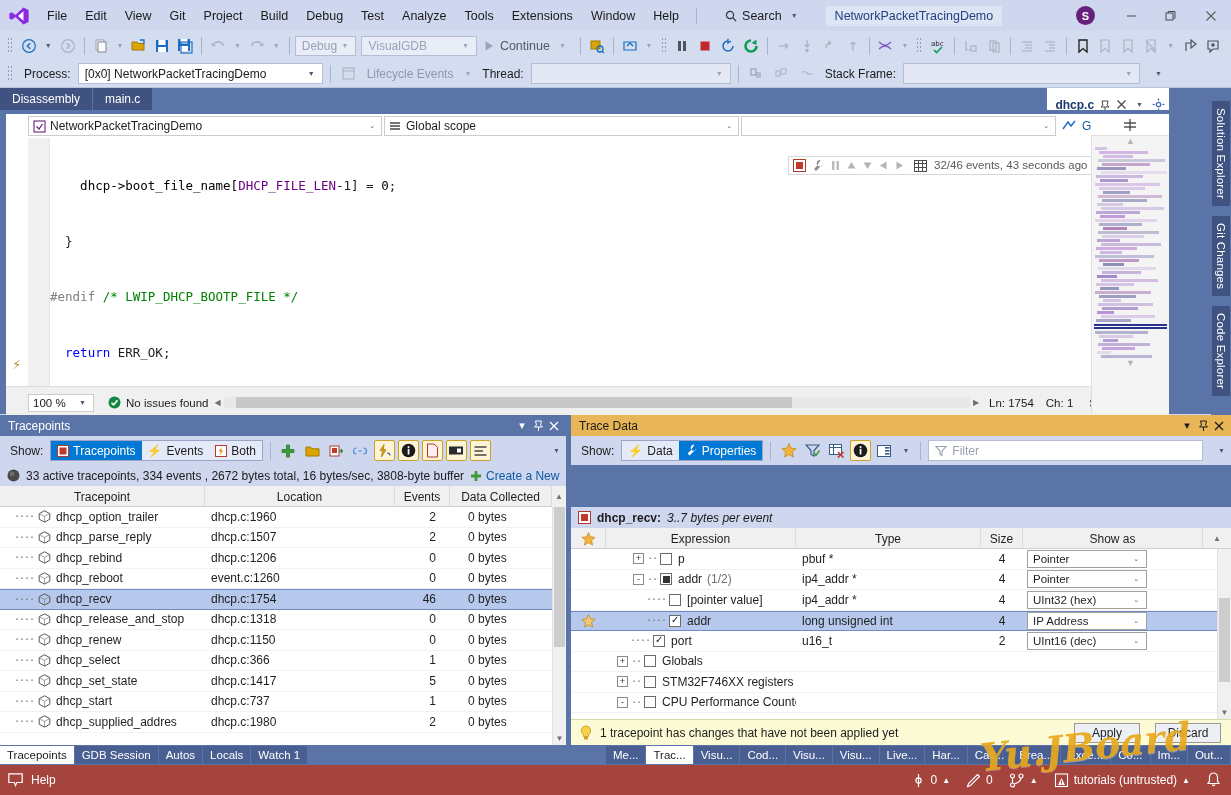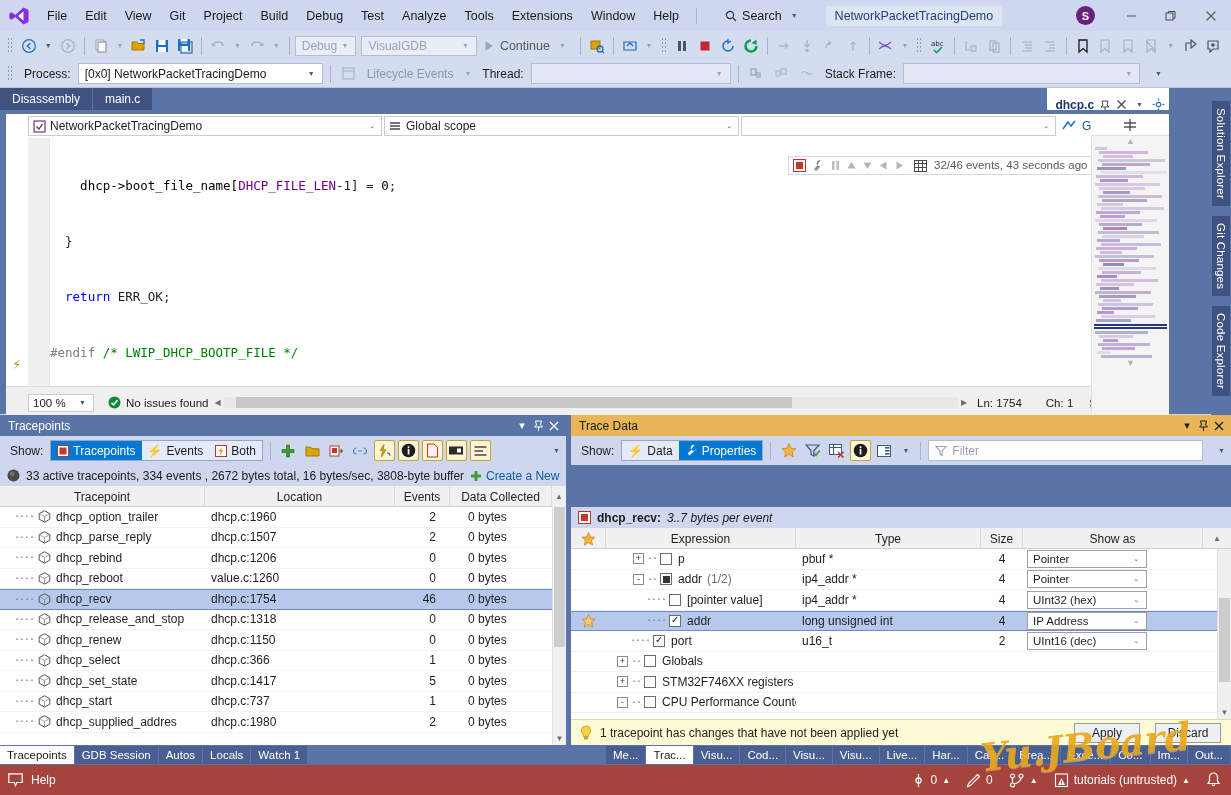--- a/index.html
+++ b/index.html
@@ -636,22 +636,22 @@
         </span>
       </div>
     </div>
 
     <div class="code">
       <div class="gutter-margin"></div>
       <div class="gutter-grey"></div>
       <div class="codelines">
         <div class="cl"><span style="color:#000">    dhcp-&gt;boot_file_name[</span><span class="mac">DHCP_FILE_LEN</span><span>-1] = </span><span class="num">0</span><span>;</span></div>
         <div class="cl"><span>  }</span></div>
+        <div class="cl"><span class="pp">#endif </span><span class="cm">/* LWIP_DHCP_BOOTP_FILE */</span></div>
         <div class="cl"><span>  </span><span class="kw">return</span><span> ERR_OK;</span></div>
-        <div class="cl"><span class="pp">#endif </span><span class="cm">/* LWIP_DHCP_BOOTP_FILE */</span></div>
         
         
         
         
         
         
         
         
         
         
@@ -724,21 +724,21 @@
         </span>
         <span>No issues found</span>
       </span>
       <div class="hscroll">
         <span style="color:#707070;font-size:8px;">◀</span>
         <div class="hs-track">
             <div class="hs-thumb"></div>
           </div>
         <span style="color:#707070;font-size:8px;">▶</span>
       </div>
-      <span style="padding:0 24px 0 4px;">Ln: 1754</span>
+      <span style="padding:0 12px 0 4px;">Ln: 1754</span>
       <span style="padding-right:16px;">Ch: 1</span>
       <span style="padding-right:16px;">SPC</span>
       <span style="padding-right:10px;">CRLF</span>
     </div>
 
     <div class="minimap">
       <div class="mm-arrow">▲</div>
       <div id="minimap-rows">
           <div class="mm-row" style="width: 12px; margin-left: 3px; background: rgb(142, 111, 191); opacity: 0.35;"></div>
           <div class="mm-row" style="width: 49px; margin-left: 7px; background: rgb(176, 123, 212); opacity: 0.52;"></div>
@@ -997,21 +997,21 @@
                 <div class="gc" style="width: 205px;">
                   <span class="tree-dash">····</span>
                   <span class="tp-icon">
                     <svg width="13" height="13" viewBox="0 0 13 13">
                       <path d="M6.5 0.8 L11.8 3.6 V9.2 L6.5 12.1 L1.2 9.2 V3.6 Z" fill="none" stroke="#555" stroke-width="1"></path>
                       <path d="M1.2 3.6 L6.5 6.4 L11.8 3.6 M6.5 6.4 V12.1" fill="none" stroke="#888" stroke-width=".8"></path>
                     </svg>
                   </span>
                   <span>dhcp_reboot</span>
                 </div>
-                <div class="gc " style="width: 190px;">value.c:1260</div>
+                <div class="gc " style="width: 190px;">event.c:1260</div>
                 <div class="gc" style="width: 55px; justify-content: flex-end; padding-right: 14px;">0</div>
                 <div class="gc" style="width: 102px; padding-left: 18px;">0 bytes</div>
               </div>
               <div class="grow sel">
                 <div class="gc" style="width: 205px;">
                   <span class="tree-dash">····</span>
                   <span class="tp-icon">
                     <svg width="13" height="13" viewBox="0 0 13 13">
                       <path d="M6.5 0.8 L11.8 3.6 V9.2 L6.5 12.1 L1.2 9.2 V3.6 Z" fill="none" stroke="#555" stroke-width="1"></path>
                       <path d="M1.2 3.6 L6.5 6.4 L11.8 3.6 M6.5 6.4 V12.1" fill="none" stroke="#888" stroke-width=".8"></path>

